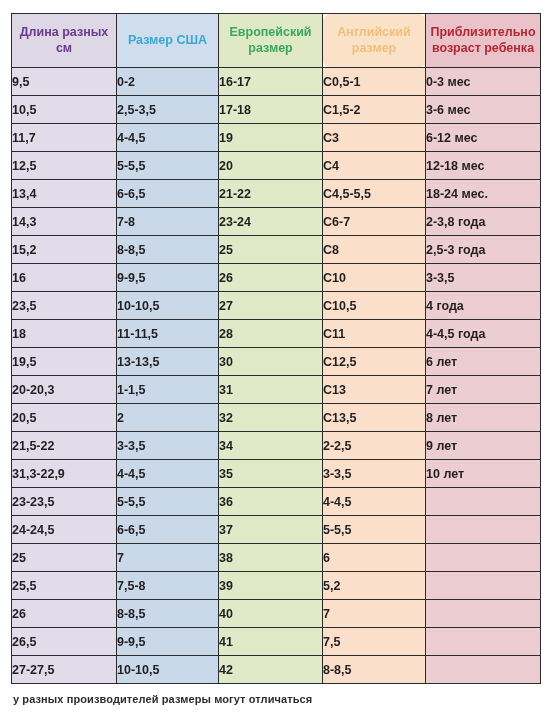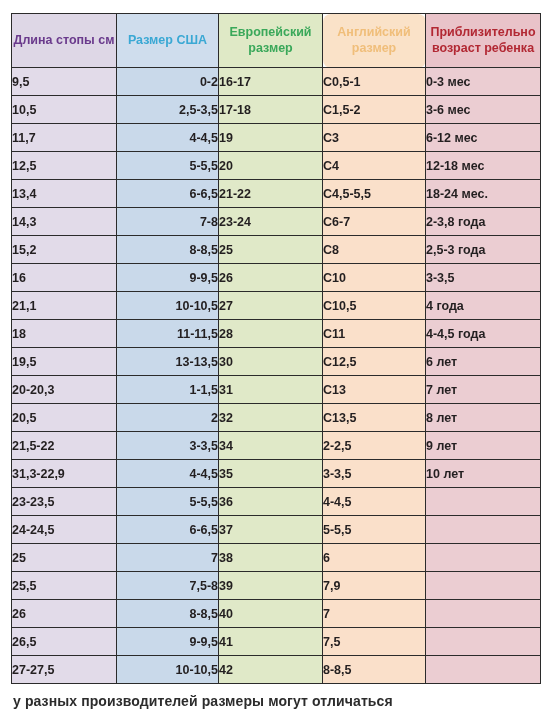--- a/index.html
+++ b/index.html
@@ -65,51 +65,51 @@
     font-size: 12.5px;
     font-weight: bold;
     color: #231f20;
     padding: 0 0 0 6px;
     vertical-align: middle;
     text-align: left;
     white-space: nowrap;
     overflow: hidden;
   }
   td.d-foot { background: #e2dbe9; }
-  td.d-us   { background: #c9d9ea; text-align: right; }
+  td.d-us   { background: #c9d9ea; }
   td.d-eu   { background: #e0e9c8; }
   td.d-uk   { background: #fae0ca; }
   td.d-age  { background: #ebcdd2; }
 
   #table-note {
     position: absolute;
     left: 13px;
     top: 693px;
-    font-size: 14px;
+    font-size: 11px;
     font-weight: bold;
     color: #2c2c2c;
     letter-spacing: 0.1px;
     white-space: nowrap;
   }
 </style>
 </head>
 <body>
 
 <div id="size-table-wrap">
   <table class="size-table">
     <colgroup>
       <col class="c-foot">
         <col class="c-us">
         <col class="c-eu">
         <col class="c-uk">
         <col class="c-age">
     </colgroup>
     <thead>
       <tr>
-        <th class="h-foot">Длина стопы см</th>
+        <th class="h-foot">Длина разных см</th>
         <th class="h-us">Размер США</th>
         <th class="h-eu">Европейский размер</th>
         <th class="h-uk">Английский размер</th>
         <th class="h-age">Приблизительно возраст ребенка</th>
       </tr>
     </thead>
     <tbody id="table-body">
         <tr>
           <td class="d-foot">9,5</td>
           <td class="d-us">0-2</td>
@@ -160,21 +160,21 @@
           <td class="d-age">2,5-3 года</td>
         </tr>
         <tr>
           <td class="d-foot">16</td>
           <td class="d-us">9-9,5</td>
           <td class="d-eu">26</td>
           <td class="d-uk">C10</td>
           <td class="d-age">3-3,5</td>
         </tr>
         <tr>
-          <td class="d-foot">21,1</td>
+          <td class="d-foot">23,5</td>
           <td class="d-us">10-10,5</td>
           <td class="d-eu">27</td>
           <td class="d-uk">C10,5</td>
           <td class="d-age">4 года</td>
         </tr>
         <tr>
           <td class="d-foot">18</td>
           <td class="d-us">11-11,5</td>
           <td class="d-eu">28</td>
           <td class="d-uk">C11</td>
@@ -233,21 +233,21 @@
           <td class="d-foot">25</td>
           <td class="d-us">7</td>
           <td class="d-eu">38</td>
           <td class="d-uk">6</td>
           <td class="d-age"></td>
         </tr>
         <tr>
           <td class="d-foot">25,5</td>
           <td class="d-us">7,5-8</td>
           <td class="d-eu">39</td>
-          <td class="d-uk">7,9</td>
+          <td class="d-uk">5,2</td>
           <td class="d-age"></td>
         </tr>
         <tr>
           <td class="d-foot">26</td>
           <td class="d-us">8-8,5</td>
           <td class="d-eu">40</td>
           <td class="d-uk">7</td>
           <td class="d-age"></td>
         </tr>
         <tr>

